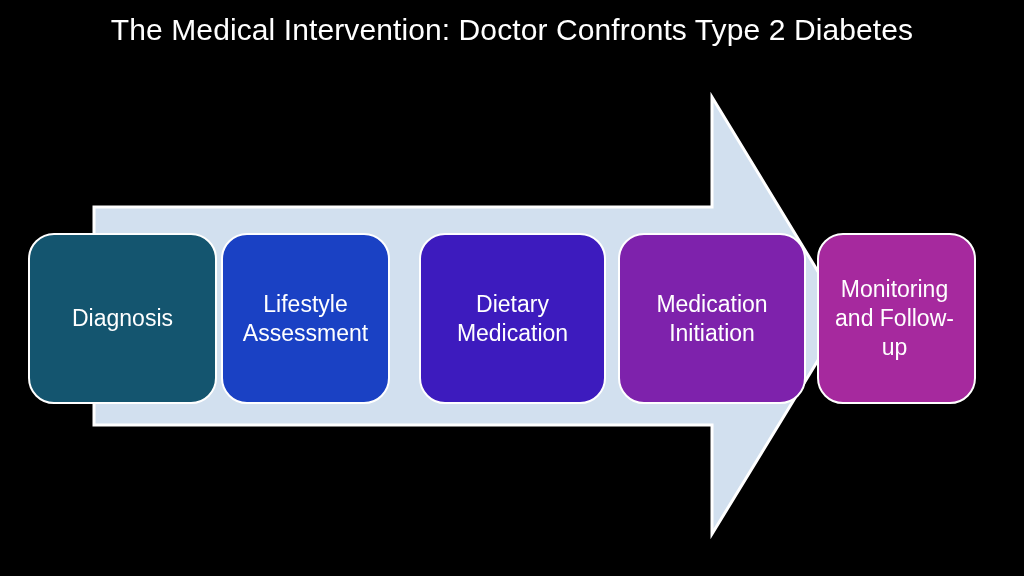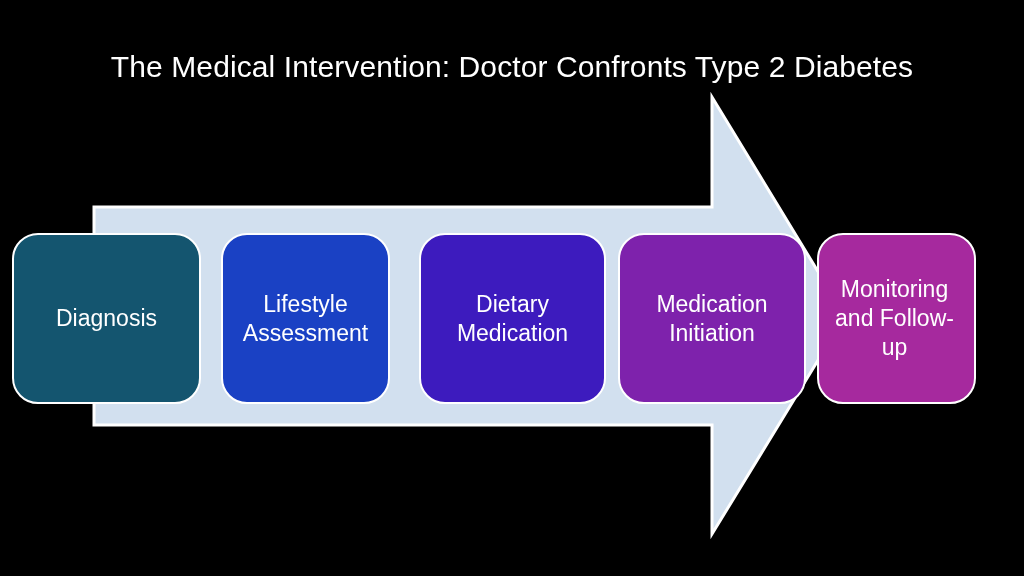--- a/index.html
+++ b/index.html
@@ -26,21 +26,20 @@
     left: 0;
     top: 10px;
     width: 1024px;
     text-align: center;
     color: #ffffff;
     font-size: 30px;
     font-weight: 400;
     letter-spacing: 0.1px;
     line-height: 40px;
     white-space: nowrap;
-    margin-top: 37px;
   }
 
   
   #arrow-layer {
     position: absolute;
     left: 0;
     top: 0;
     width: 1024px;
     height: 576px;
   }
@@ -61,21 +60,21 @@
     font-size: 23px;
     line-height: 29px;
     font-weight: 400;
     padding: 0 12px;
     box-sizing: border-box;
   }
   .stage .label {
     display: block;
     width: 100%;
   }
-  #stage-0 { left: 12px;  width: 189px; }
+  #stage-0 { left: 28px;  width: 189px; }
   #stage-1 { left: 221px; width: 169px; }
   #stage-2 { left: 419px; width: 187px; }
   #stage-3 { left: 618px; width: 188px; align-items: center; }
   #stage-4 { left: 817px; width: 159px; padding-left: 8px; }
 </style>
 </head>
 <body>
 
 <div id="canvas">
 

